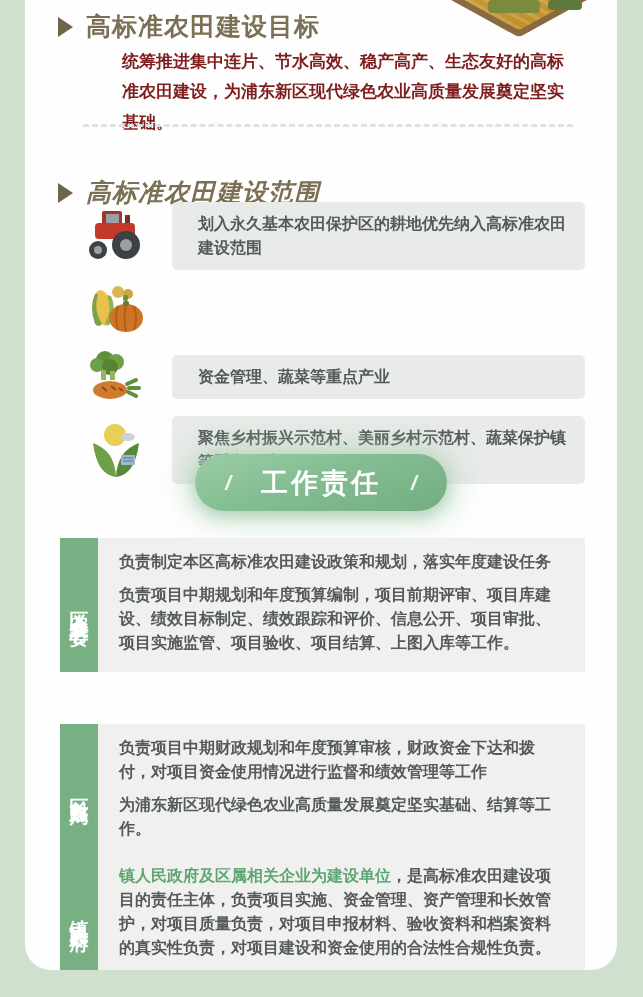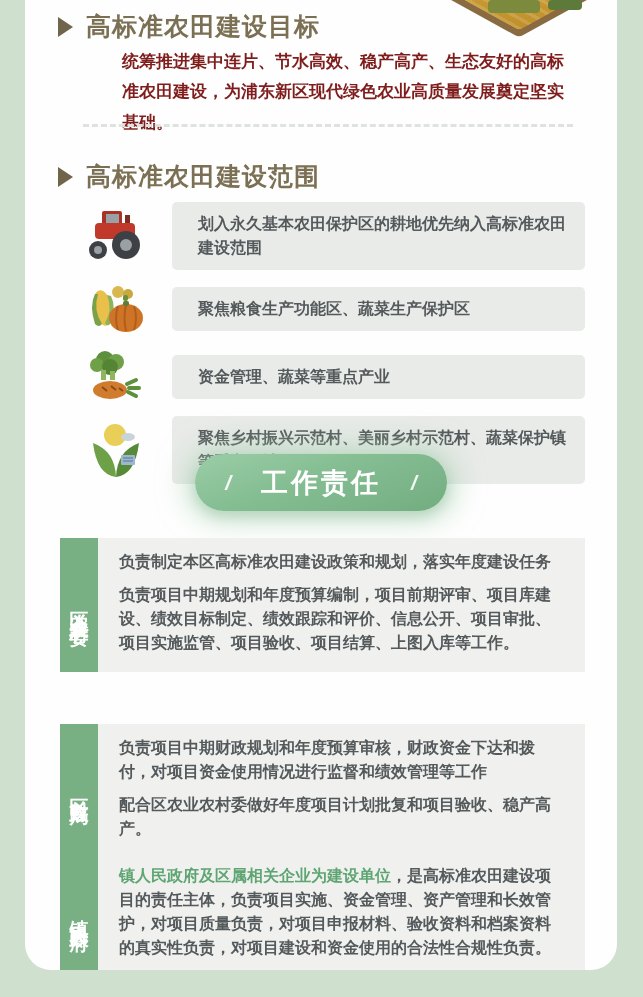--- a/index.html
+++ b/index.html
@@ -30,21 +30,21 @@
   }
   .tile-deco1, .tile-deco2 {
     position:absolute; border-radius:4px;
   }
   .tile-deco1 { left:66px; top:0; width:52px; height:13px; background:#7c8a3d; }
   .tile-deco2 { left:126px; top:0; width:34px; height:10px; background:#5d7a3b; }
 
   
   .sec-header { position:absolute; left:33px; display:flex; align-items:center; }
   .sec-header.goal-h  { top:10px; }
-  .sec-header.scope-h { top:160px; }
+  .sec-header.scope-h { top:176px;font-style:italic; }
   .tri-icon {
     width:0; height:0; margin-right:13px;
     border-left:15px solid #6f654a;
     border-top:10px solid transparent;
     border-bottom:10px solid transparent;
   }
   .sec-title { font-size:25px; font-weight:700; color:#7b7053; letter-spacing:1px; }
 
   
   .goal-text {
@@ -155,21 +155,20 @@
             <circle cx="33" cy="12" r="6" fill="#d9b94f"></circle>
             <circle cx="43" cy="14" r="5" fill="#c9a83e"></circle>
             <rect x="38" y="15" width="5" height="6" rx="2" fill="#6d8f3c"></rect>
             <ellipse cx="41" cy="38" rx="17" ry="14" fill="#cf7426"></ellipse>
             <path d="M41 25 Q38 38 41 51" stroke="#b05e1b" stroke-width="2" fill="none"></path>
             <path d="M33 26 Q29 38 33 50" stroke="#b05e1b" stroke-width="2" fill="none"></path>
             <path d="M49 26 Q53 38 49 50" stroke="#b05e1b" stroke-width="2" fill="none"></path>
             <rect x="38" y="21" width="6" height="5" rx="2" fill="#5f7d36"></rect>
           </svg>
         </span>
-        <div class="scope-box">聚焦粮食生产功能区、蔬菜生产保护区</div>
       </div>
 
       <div class="scope-row">
         <span class="scope-icon">
           <svg class="icon-svg" viewBox="0 0 62 58">
             <circle cx="20" cy="12" r="9" fill="#5e8f3c"></circle>
             <circle cx="31" cy="14" r="8" fill="#6da047"></circle>
             <circle cx="12" cy="17" r="7" fill="#6da047"></circle>
             <circle cx="25" cy="19" r="8" fill="#558534"></circle>
             <rect x="16" y="22" width="5" height="10" fill="#8fb55f"></rect>
@@ -208,21 +207,21 @@
       <div class="resp-box">
         <p>负责制定本区高标准农田建设政策和规划，落实年度建设任务</p>
         <p>负责项目中期规划和年度预算编制，项目前期评审、项目库建设、绩效目标制定、绩效跟踪和评价、信息公开、项目审批、项目实施监管、项目验收、项目结算、上图入库等工作。</p>
       </div>
     </div>
 
     <div class="resp-block resp-b">
       <div class="resp-label">区财政局</div>
       <div class="resp-box">
         <p>负责项目中期财政规划和年度预算审核，财政资金下达和拨付，对项目资金使用情况进行监督和绩效管理等工作</p>
-        <p>配合区农业农村委做好年度项目计划批复和项目验收、稳产高产。</p>
+        <p>为浦东新区现代绿色农业高质量发展奠定坚实基础、结算等工作。</p>
       </div>
     </div>
 
     <div class="resp-block resp-c">
       <div class="resp-label">镇人民政府</div>
       <div class="resp-box">
         <p><span class="hl-green">镇人民政府及区属相关企业为建设单位</span><span>，是高标准农田建设项目的责任主体，负责项目实施、资金管理、资产管理和长效管护，对项目质量负责，对项目申报材料、验收资料和档案资料的真实性负责，对项目建设和资金使用的合法性合规性负责。</span></p>
       </div>
     </div>
 

